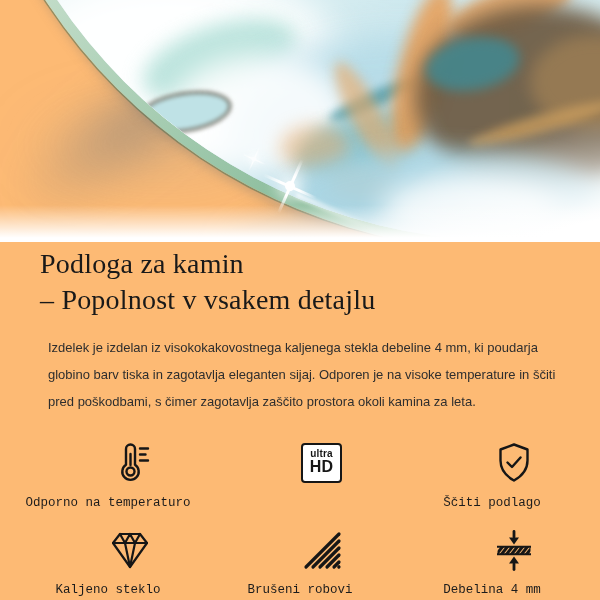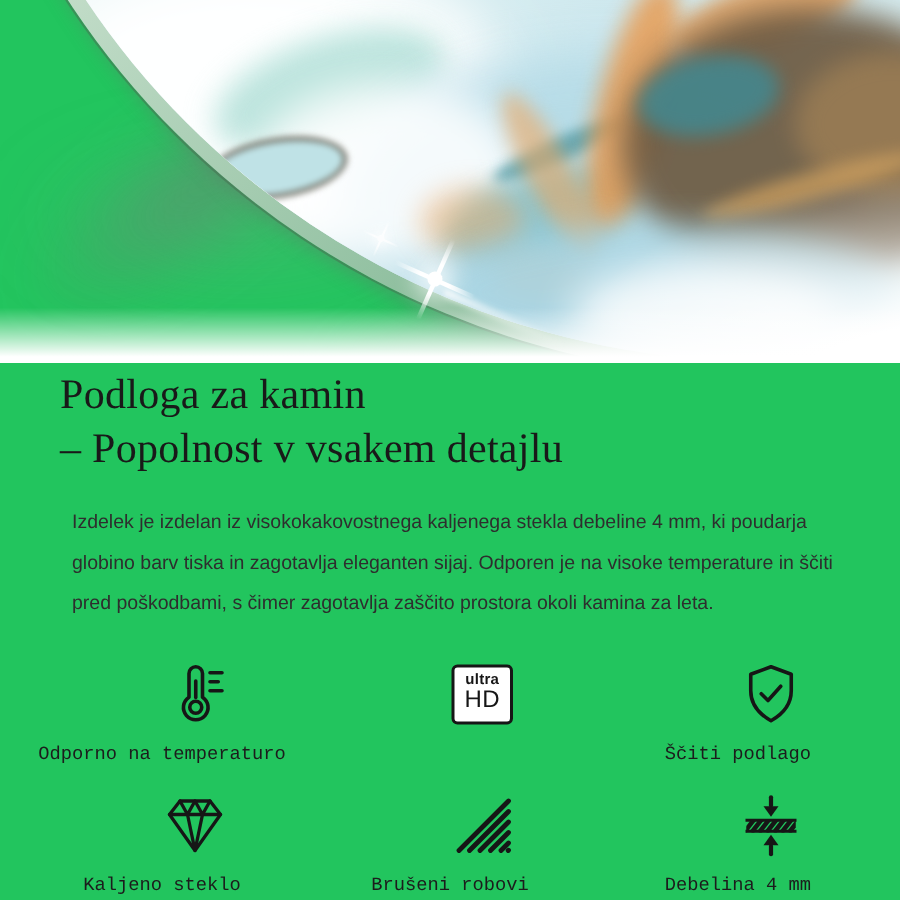--- a/index.html
+++ b/index.html
@@ -1,16 +1,16 @@
 <!DOCTYPE html>
 <html lang="sl"><head>
 <meta charset="utf-8">
 <style>
   html,body{margin:0;padding:0;background:#fff;}
-  .page{position:relative;width:600px;height:600px;background:#22c55e;overflow:hidden;
+  .page{position:relative;width:600px;height:600px;background:#fdba74;overflow:hidden;
         font-family:"Liberation Sans","DejaVu Sans",sans-serif;color:#2e2e2e;}
 
   
   .hero{position:relative;width:600px;height:242px;overflow:hidden;}
   .shadow{position:absolute;border-radius:50%;z-index:1;}
   .sh1{left:-60px;top:55px;width:400px;height:130px;transform:rotate(-35deg);
        background:radial-gradient(closest-side,rgba(118,118,118,.5),rgba(118,118,118,0) 75%);filter:blur(18px);}
   .sh2{left:170px;top:180px;width:300px;height:80px;transform:rotate(-14deg);
        background:radial-gradient(closest-side,rgba(128,128,128,.42),rgba(128,128,128,0) 75%);filter:blur(14px);}
   .sh3{left:-50px;top:70px;width:420px;height:150px;
@@ -50,21 +50,21 @@
 
   
   .features{display:grid;grid-template-columns:repeat(3,1fr);row-gap:16px;padding:0 12px;}
   .feature{display:flex;flex-direction:column;align-items:center;}
   .ficon{height:48px;display:flex;align-items:center;justify-content:center;padding-left:43px;}
   .flabel{margin-top:9px;font-size:12.5px;color:#1c1c1c;text-align:center;font-family:Liberation Mono, monospace;}
   .ficon svg{display:block;}
   .uhd-box{width:37px;height:36px;border:2.6px solid #161616;border-radius:4px;
      display:flex;flex-direction:column;align-items:center;justify-content:center;background:#fff;}
   .uhd-top{font-size:10px;font-weight:700;line-height:1;letter-spacing:.2px;color:#161616;}
-  .uhd-bottom{font-size:16px;font-weight:400;line-height:1.05;letter-spacing:.3px;color:#161616;}
+  .uhd-bottom{font-size:16px;font-weight:700;line-height:1.05;letter-spacing:.3px;color:#161616;}
 </style>
 </head>
 <body>
 
 <div class="page">
 
   <section class="hero">
     <div class="shadow sh3"></div>
     <div class="shadow sh1"></div>
     <div class="shadow sh2"></div>

